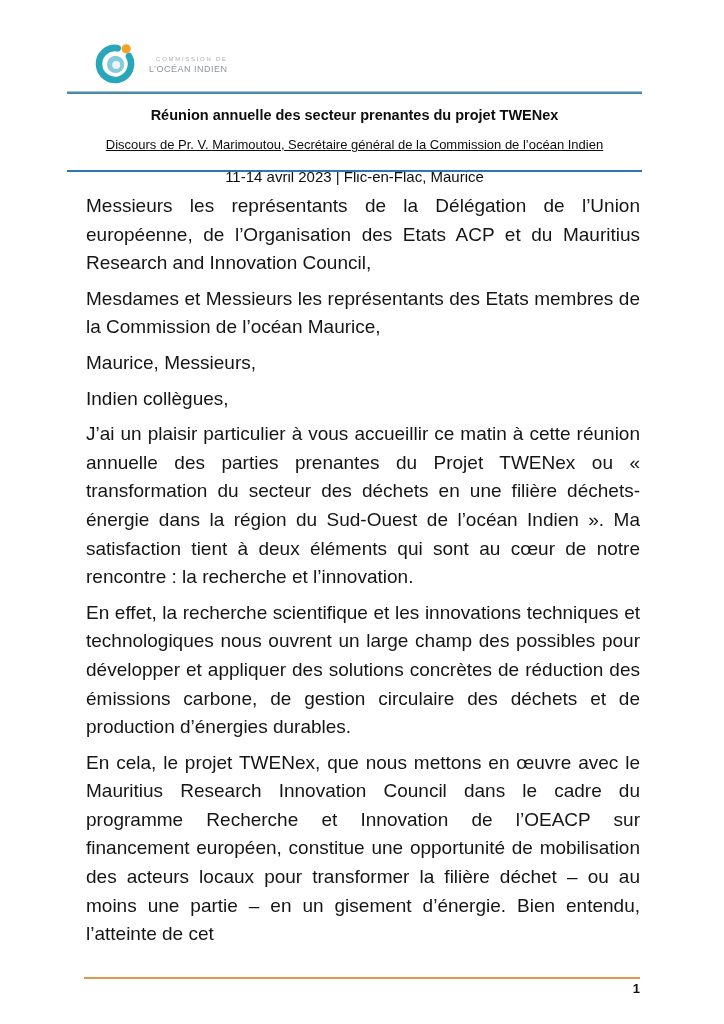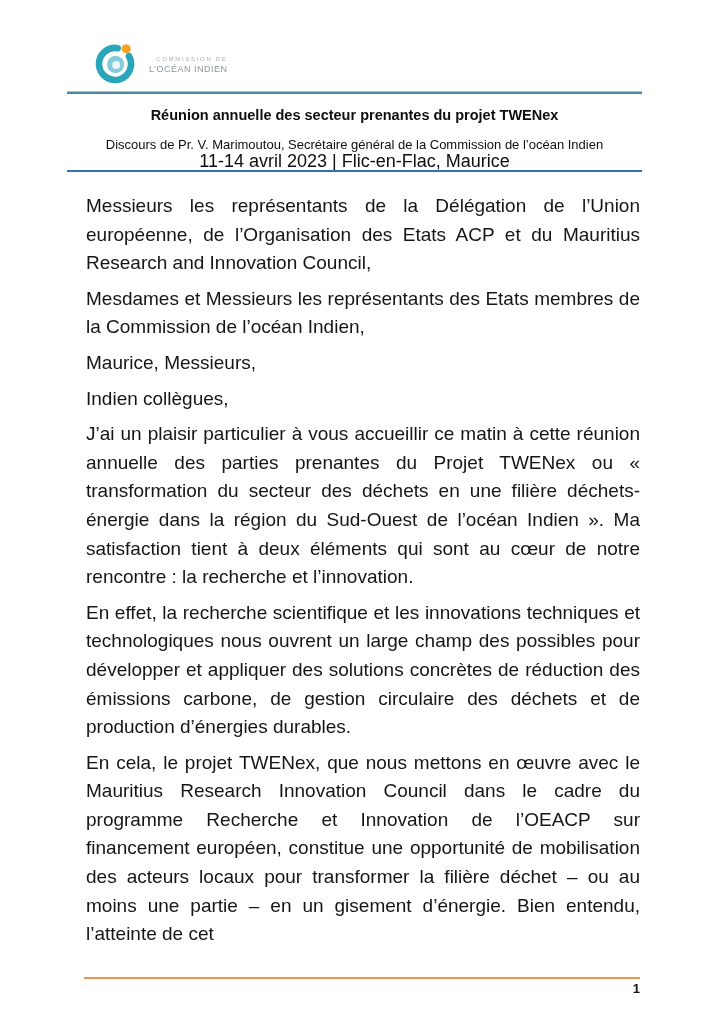--- a/index.html
+++ b/index.html
@@ -23,22 +23,22 @@
   .rule-teal {
     position:absolute; left:67px; top:91px; width:575px; height:3px;
     background:linear-gradient(180deg,#bfdbe6 0%, #4a8ba3 55%, #3d7e96 100%);
   }
   .rule-blue { position:absolute; left:67px; top:170px; width:575px; height:2px; background:#2e75b6; }
   .rule-orange { position:absolute; left:84px; top:977px; width:556px; height:2px; background:#e6954f; }
 
   
   .header-block { position:absolute; left:67px; top:106px; width:575px; text-align:center; color:#0e0e0e; }
   .doc-title { font-weight:bold; font-size:14.5px; line-height:18px; margin:0 0 13px 0; }
-  .doc-subtitle { font-size:13px; line-height:16px; margin:0; }
-  .doc-dateline { font-size:18px; line-height:16px; margin:0; }
+  .doc-subtitle { font-size:13px; line-height:16px; margin:0;text-decoration:underline; }
+  .doc-dateline { font-size:15px; line-height:16px; margin:16px; }
 
   
   .body-text {
     position:absolute; left:86px; top:192px; width:554px; height:782px;
     overflow:hidden;
     font-size:19px; line-height:28.6px;
     text-align:justify; text-justify:inter-word;
     color:#151515;
   }
   .body-text p { margin:0 0 7px 0; }
@@ -72,21 +72,21 @@
   <div class="header-block">
     <p class="doc-title">Réunion annuelle des secteur prenantes du projet TWENex</p>
     <p class="doc-subtitle">Discours de Pr. V. Marimoutou, Secrétaire général de la Commission de l’océan Indien</p>
     <p class="doc-dateline">11-14 avril 2023 | Flic-en-Flac, Maurice</p>
   </div>
 
   <div class="rule-blue"></div>
 
   <div class="body-text">
     <p>Messieurs les représentants de la Délégation de l’Union européenne, de l’Organisation des Etats ACP et du Mauritius Research and Innovation Council,</p>
-    <p>Mesdames et Messieurs les représentants des Etats membres de la Commission de l’océan Indien,</p>
+    <p>Mesdames et Messieurs les représentants des Etats membres de la Commission de l’océan Maurice,</p>
     <p>Maurice, Messieurs,</p>
     <p>Indien collègues,</p>
     <p>J’ai un plaisir particulier à vous accueillir ce matin à cette réunion annuelle des parties prenantes du Projet TWENex ou « transformation du secteur des déchets en une filière déchets-énergie dans la région du Sud-Ouest de l’océan Indien ». Ma satisfaction tient à deux éléments qui sont au cœur de notre rencontre : la recherche et l’innovation.</p>
     <p>En effet, la recherche scientifique et les innovations techniques et technologiques nous ouvrent un large champ des possibles pour développer et appliquer des solutions concrètes de réduction des émissions carbone, de gestion circulaire des déchets et de production d’énergies durables.</p>
     <p>En cela, le projet TWENex, que nous mettons en œuvre avec le Mauritius Research Innovation Council dans le cadre du programme Recherche et Innovation de l’OEACP sur financement européen, constitue une opportunité de mobilisation des acteurs locaux pour transformer la filière déchet – ou au moins une partie – en un gisement d’énergie. Bien entendu, l’atteinte de cet</p>
   </div>
 
   <div class="rule-orange"></div>
   <div class="page-number">1</div>
 

